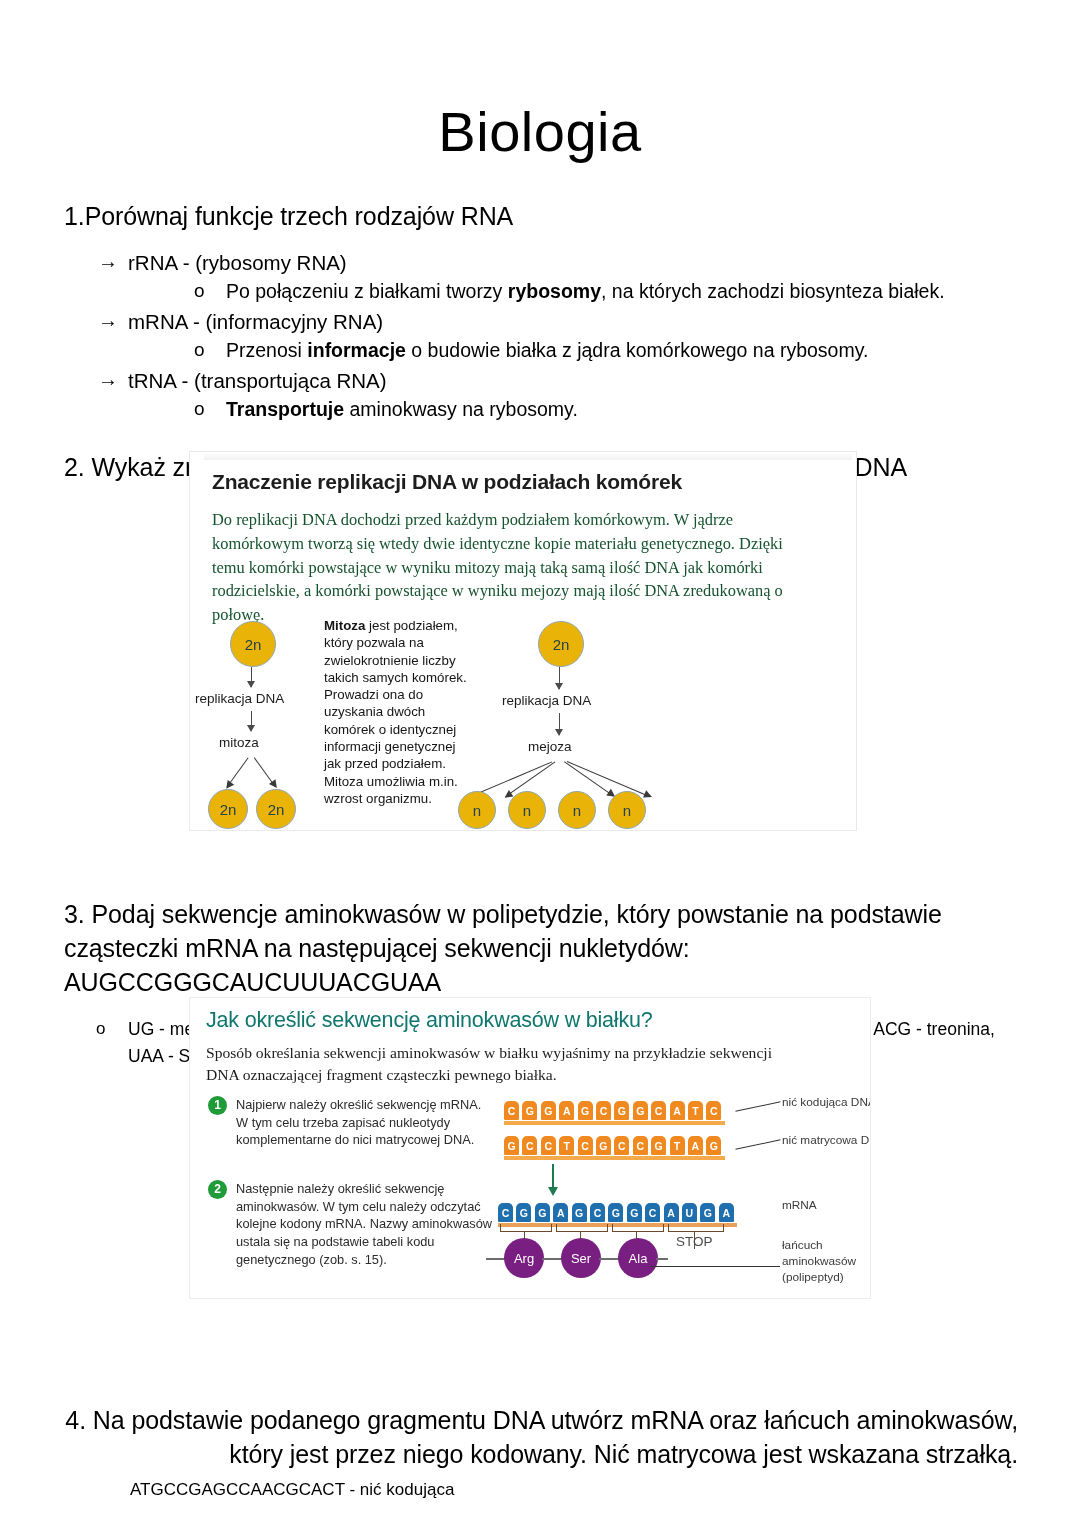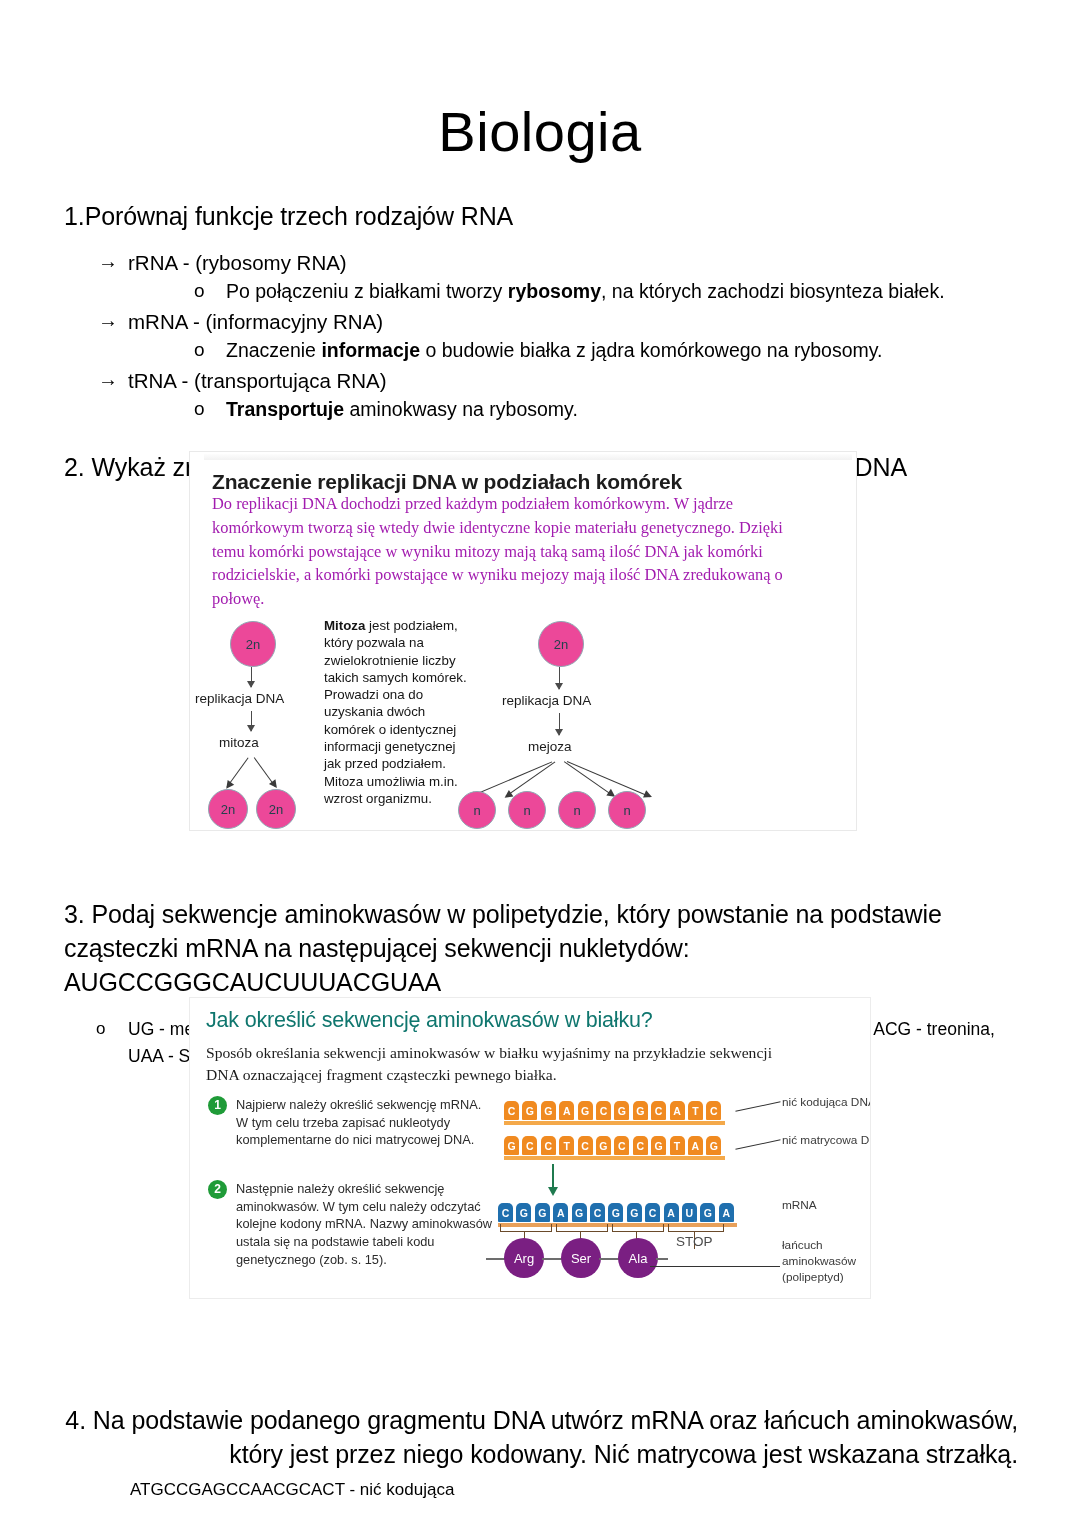--- a/index.html
+++ b/index.html
@@ -141,43 +141,43 @@
   .fig1-title {
     position: absolute;
     left: 22px; top: 18px;
     font-size: 21px;
     font-weight: 600;
     color: #1d1d1d;
     letter-spacing: -0.2px;
   }
   .fig1-body {
     position: absolute;
-    left: 22px; top: 40px;
+    left: 22px; top: 56px;
     width: 600px;
     font-family: "Liberation Serif", serif;
     font-size: 16.4px;
     line-height: 1.45;
-    color: #a21caf;
+    color: #14532d;
   }
   
   .fig1-diagram {
     position: absolute;
     left: 0; top: 165px;
     width: 666px;
     height: 213px;
   }
   .cellcirc {
     position: absolute;
     border: 1.6px solid #8fa7b3;
-    background: #ec4899;
+    background: #eab308;
     border-radius: 50%;
     display: flex;
     align-items: center;
     justify-content: center;
-    font-size: 13px;
+    font-size: 15px;
     color: #24414d;
     font-weight: 500;
   }
   .dlabel {
     position: absolute;
     font-size: 13.5px;
     color: #1b1b1b;
     white-space: nowrap;
   }
   .vline {
@@ -366,21 +366,21 @@
           <span>Po połączeniu z białkami tworzy </span><span class="b">rybosomy</span><span>, na których zachodzi biosynteza białek.</span>
         </li>
       </ul>
     </li>
     <li>
       <span class="arrow-marker">→</span>
       <span>mRNA - (informacyjny RNA)</span>
       <ul class="lvl2">
         <li>
           <span class="circle-marker">o</span>
-          <span>Znaczenie </span><span class="b">informacje</span><span> o budowie białka z jądra komórkowego na rybosomy.</span>
+          <span>Przenosi </span><span class="b">informacje</span><span> o budowie białka z jądra komórkowego na rybosomy.</span>
         </li>
       </ul>
     </li>
     <li>
       <span class="arrow-marker">→</span>
       <span>tRNA - (transportująca RNA)</span>
       <ul class="lvl2">
         <li>
           <span class="circle-marker">o</span>
           <span></span><span class="b">Transportuje</span><span> aminokwasy na rybosomy.</span>

